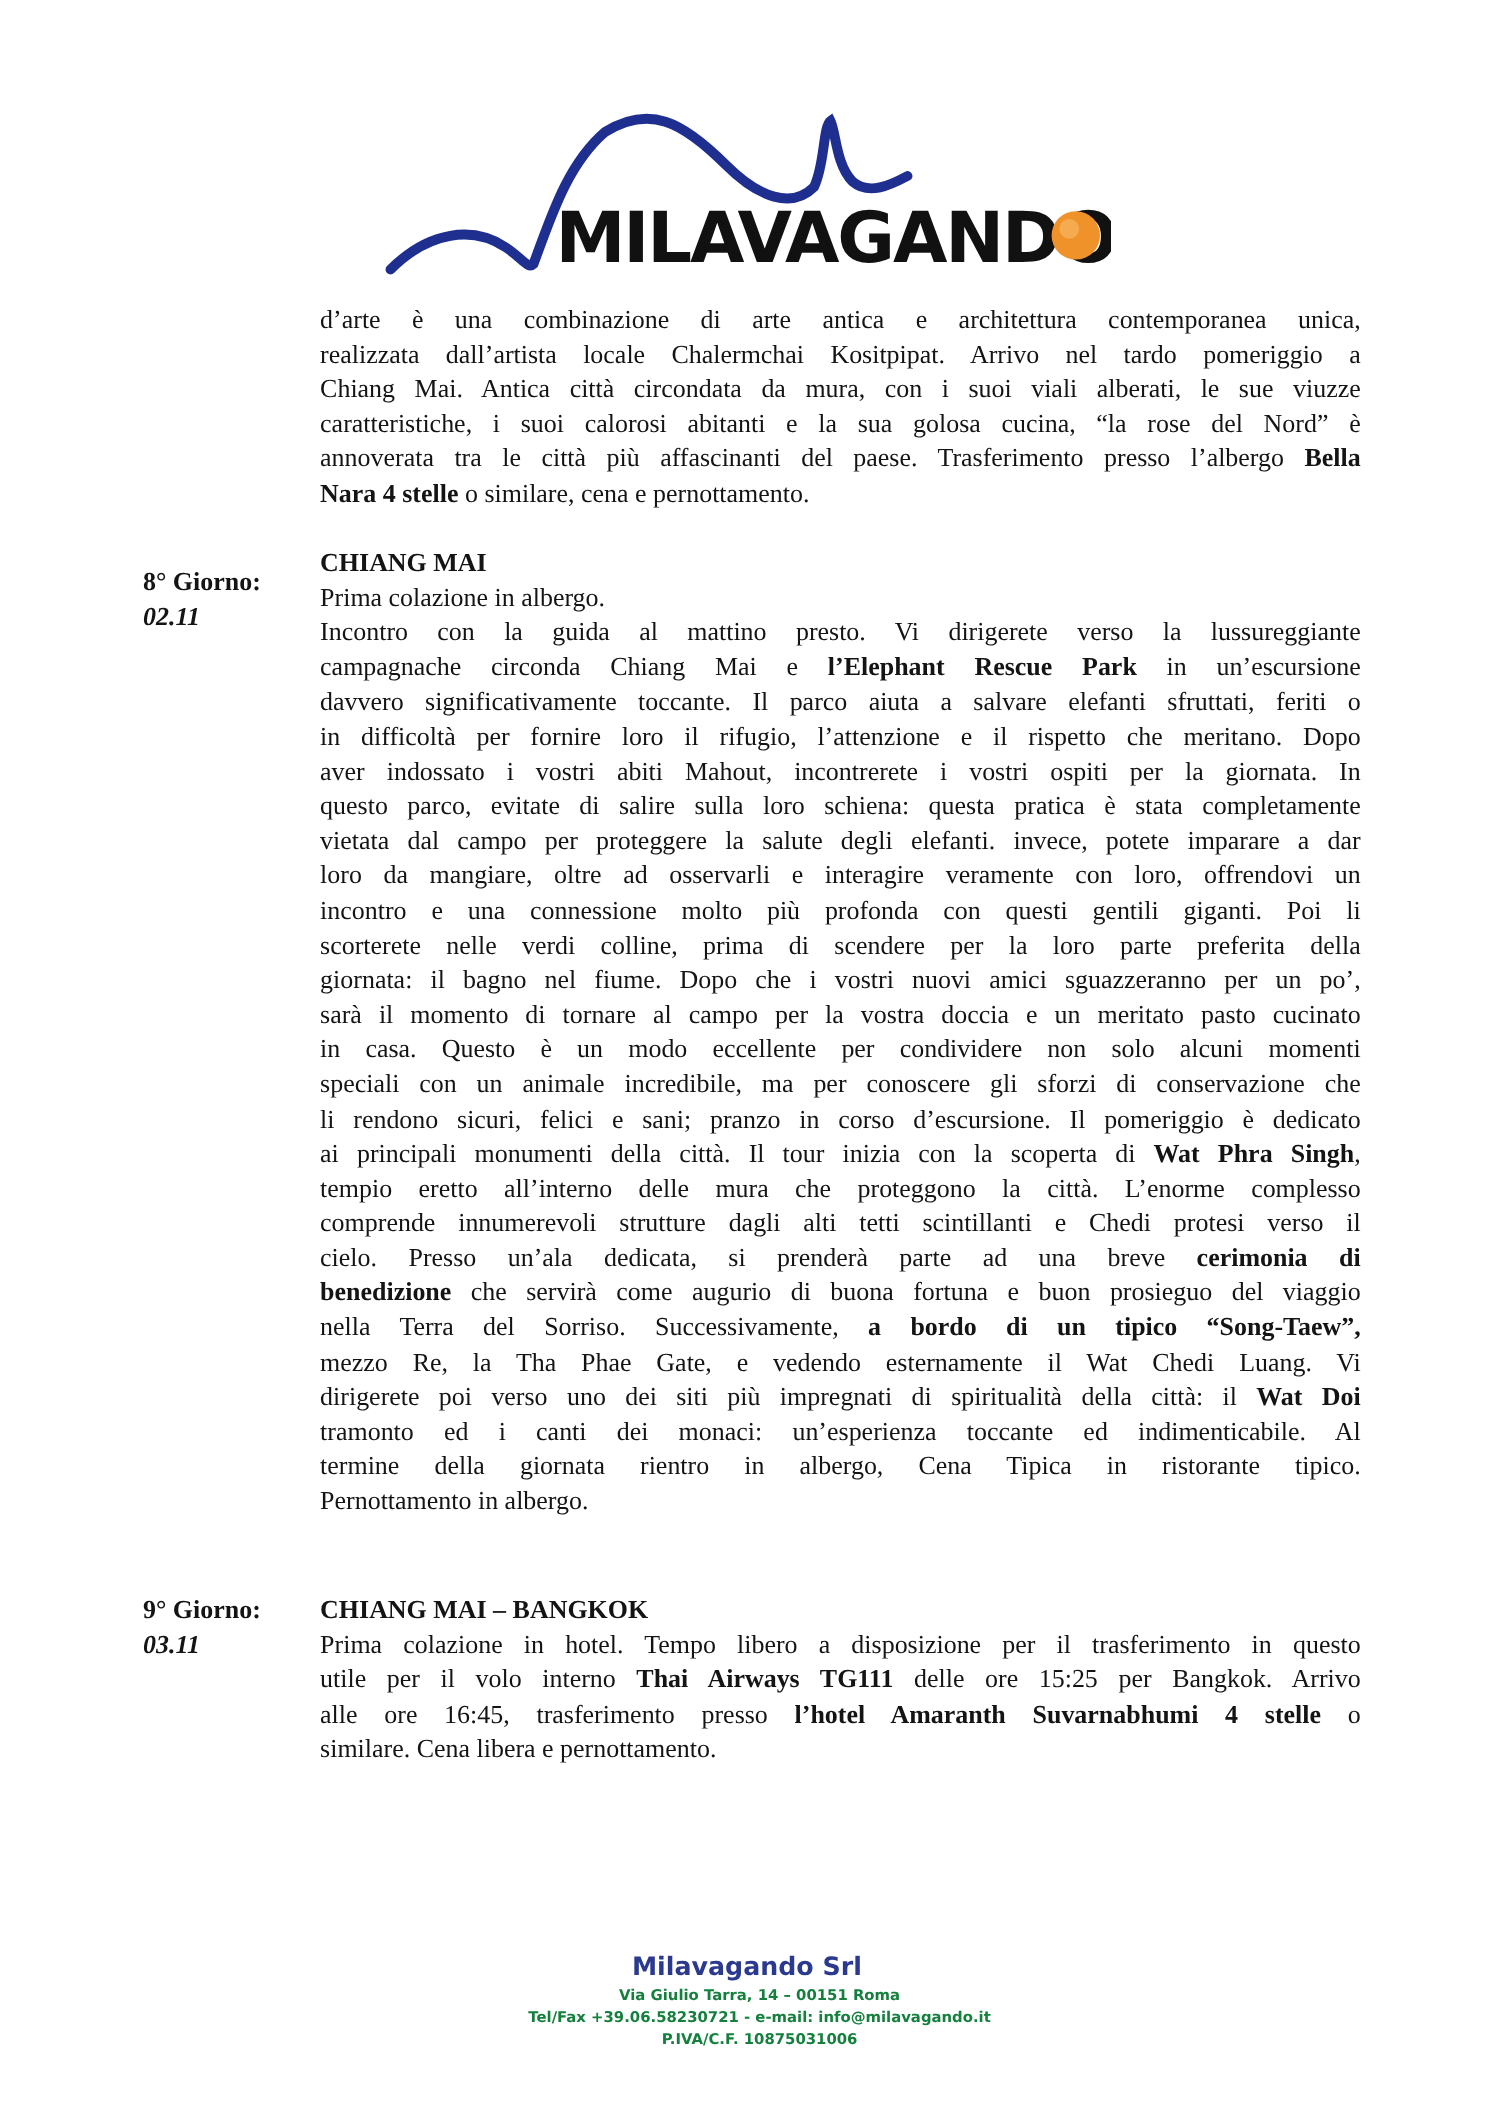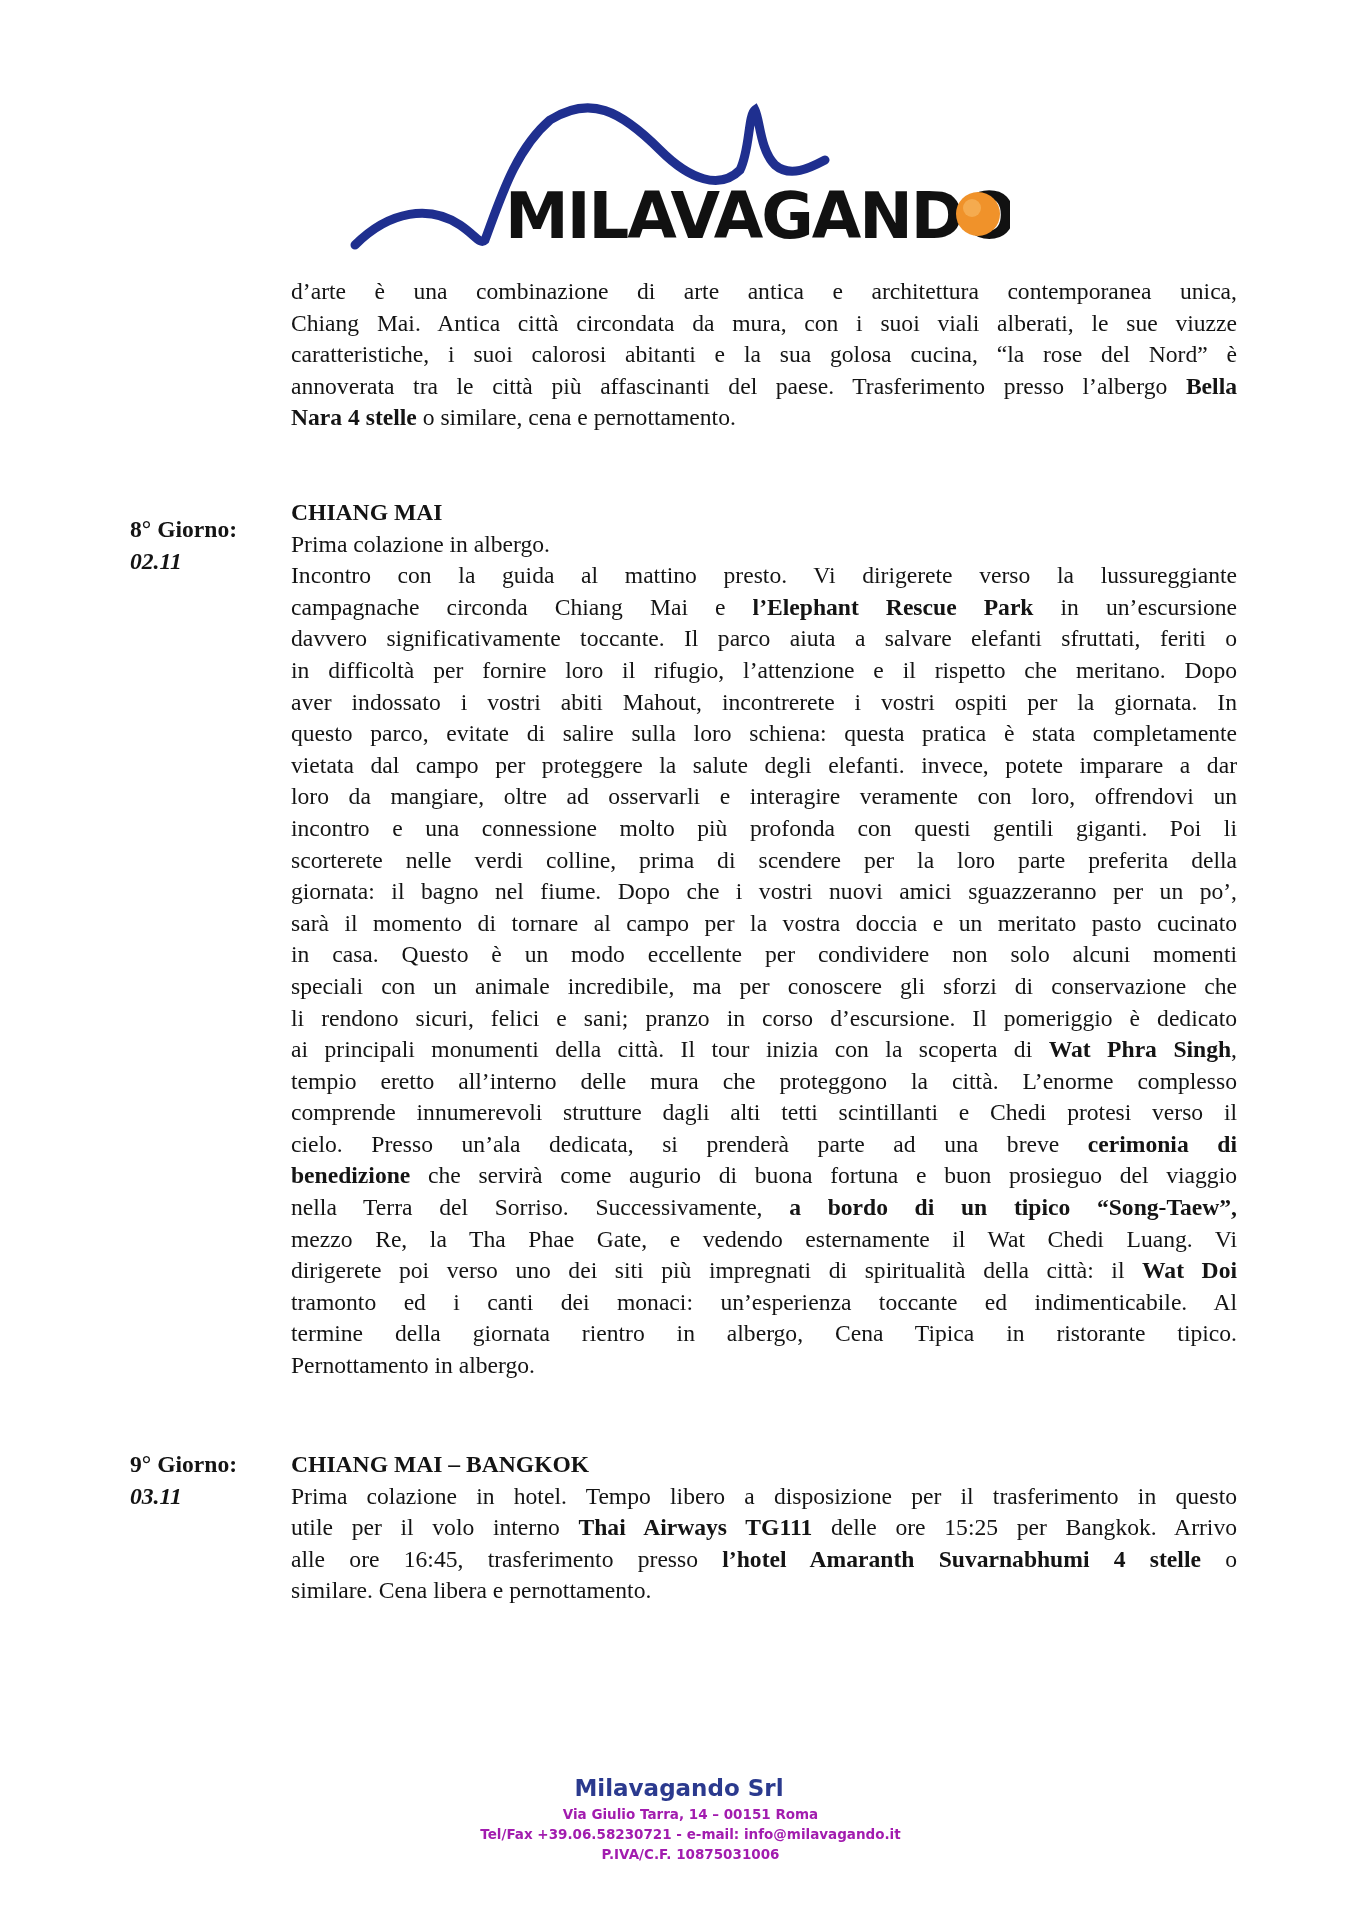--- a/index.html
+++ b/index.html
@@ -10,36 +10,37 @@
   .line { height:31.6px; line-height:31.6px; white-space:nowrap; text-align:justify; text-align-last:justify; }
   .line.last { text-align-last:left; }
   .line b { font-weight:bold; }
   .label { position:absolute; left:130px; font-size:23.6px; line-height:31.6px; }
   .label .day { font-weight:bold; display:block; height:31.6px; }
   .label .date { font-weight:bold; font-style:italic; display:block; height:31.6px; }
   .title { font-weight:bold; }
   .footer { position:absolute; left:0; width:1358px; top:1772px; text-align:center;
             font-family:"DejaVu Sans", "Liberation Sans", sans-serif; font-weight:bold; }
   .footer .company { color:#2b3a8e; font-size:23px; line-height:32px; }
-  .footer .row { font-size:13.5px; line-height:20px; color:#a21caf;padding-left:23px; }
+  .footer .row { font-size:13.5px; line-height:20px; color:#15803d;padding-left:23px; }
 </style>
 </head>
 <body>
 
 <div class="logo">
   <svg width="660" height="190" viewBox="0 0 660 190">
     <path d="M5 155 C 40 120, 80 115, 110 135 C 125 145, 130 155, 135 150 C 150 110, 165 60, 200 30 C 240 5, 270 20, 310 60 C 340 90, 370 100, 390 80 C 400 60, 398 25, 405 20 C 410 30, 410 60, 425 75 C 440 88, 460 78, 475 70" fill="none" stroke="#1f2f8f" stroke-width="9" stroke-linecap="round"></path>
     <text x="155" y="148" font-family="DejaVu Sans, sans-serif" font-weight="bold" font-size="64" fill="#111111" letter-spacing="-2">MILAVAGANDO</text>
     <circle cx="628" cy="124" r="22" fill="#f0922a"></circle>
     <circle cx="622" cy="118" r="9" fill="#f7b660" opacity="0.7"></circle>
   </svg>
 </div>
 
 <div class="para" id="intro" style="top:276px;">
     <div class="line"><span>d’arte è una combinazione di arte antica e architettura contemporanea unica,</span></div>
+    <div class="line"><span>realizzata dall’artista locale Chalermchai Kositpipat. Arrivo nel tardo pomeriggio a</span></div>
     <div class="line"><span>Chiang Mai. Antica città circondata da mura, con i suoi viali alberati, le sue viuzze</span></div>
     <div class="line"><span>caratteristiche, i suoi calorosi abitanti e la sua golosa cucina, “la rose del Nord” è</span></div>
     <div class="line"><span>annoverata tra le città più affascinanti del paese. Trasferimento presso l’albergo </span><b>Bella</b></div>
     <div class="line last"><b>Nara 4 stelle</b><span> o similare, cena e pernottamento.</span></div>
   </div>
 
 <div class="label" style="top:497px;margin-top:17px;">
   <span class="day">8° Giorno:</span>
   <span class="date">02.11</span>
 </div>

